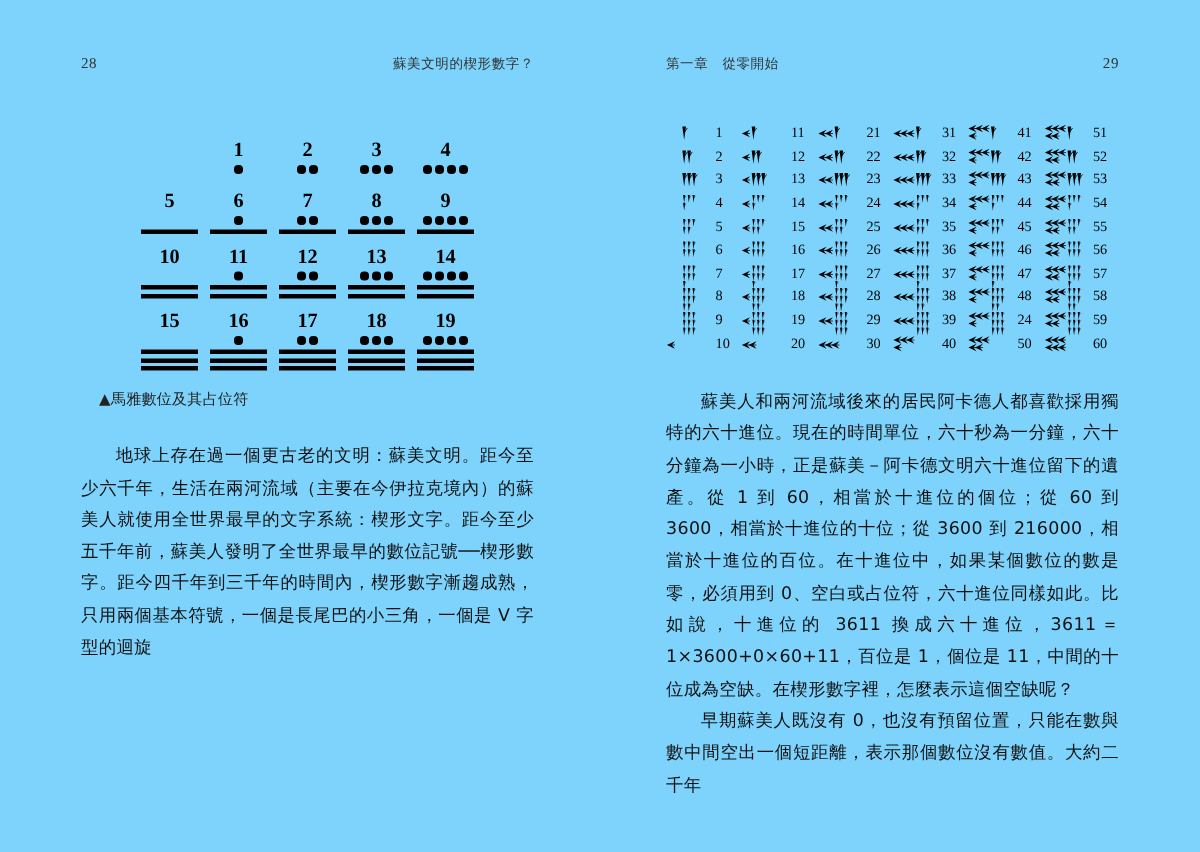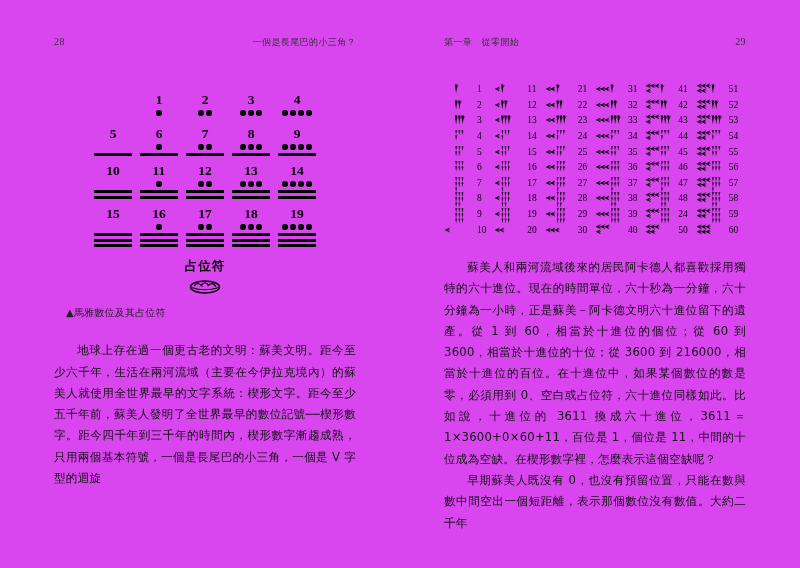--- a/index.html
+++ b/index.html
@@ -12,21 +12,21 @@
     width: 800px;
     height: 568px;
     overflow: hidden;
     font-family: "Liberation Serif", "DejaVu Serif", serif;
     color: #000000;
   }
   .spread {
     position: relative;
     width: 800px;
     height: 568px;
-    background: #d946ef;
+    background: #7dd3fc;
     display: flex;
   }
   .page {
     position: relative;
     width: 400px;
     height: 568px;
     box-sizing: border-box;
   }
   .page-left  { padding: 0 44px 0 54px; }
   .page-right { padding: 0 54px 0 44px; }
@@ -220,21 +220,21 @@
 </head>
 <body>
 
 <div class="spread">
 
   <div class="page page-left">
 
     <div class="runhead">
       <div class="runhead-inner">
         <span class="folio">28</span>
-        <span class="runtitle">一個是長尾巴的小三角？</span>
+        <span class="runtitle">蘇美文明的楔形數字？</span>
       </div>
     </div>
 
     <div class="body-area">
 
 
       <div class="fig-maya">
         <div class="maya-grid" id="maya-grid">
             <div class="maya-row">
               <div class="maya-cell blank"></div>
@@ -436,30 +436,20 @@
                 </div>
                 <div class="maya-bars">
                   <div class="maya-bar"></div>
                   <div class="maya-bar"></div>
                   <div class="maya-bar"></div>
                 </div>
               </div>
             </div>
           </div>
 
-        <div class="maya-zero-wrap">
-          <div class="zero-label">占位符</div>
-          <svg class="shell" viewBox="0 0 34 16" aria-hidden="true">
-            <ellipse cx="17" cy="9" rx="14.5" ry="6" fill="none" stroke="#000" stroke-width="1.4"></ellipse>
-            <path d="M6 8.2 Q10 2.6 14.5 8.6" fill="none" stroke="#000" stroke-width="1.2"></path>
-            <path d="M13 7.6 Q17 1.8 21 7.8" fill="none" stroke="#000" stroke-width="1.2"></path>
-            <path d="M19.5 8.2 Q24 2.8 28 8.6" fill="none" stroke="#000" stroke-width="1.2"></path>
-            <path d="M3.2 9.4 Q17 14 30.8 9.4" fill="none" stroke="#000" stroke-width="1.1"></path>
-          </svg>
-        </div>
 
         <div class="fig-caption center-left">▲馬雅數位及其占位符</div>
       </div>
 
       <p class="para indent gap-top">地球上存在過一個更古老的文明：蘇美文明。距今至少六千年，生活在兩河流域（主要在今伊拉克境內）的蘇美人就使用全世界最早的文字系統：楔形文字。距今至少五千年前，蘇美人發明了全世界最早的數位記號──楔形數字。距今四千年到三千年的時間內，楔形數字漸趨成熟，只用兩個基本符號，一個是長尾巴的小三角，一個是 V 字型的迴旋</p>
 
     </div>
   </div>
 
   <div class="page page-right">

